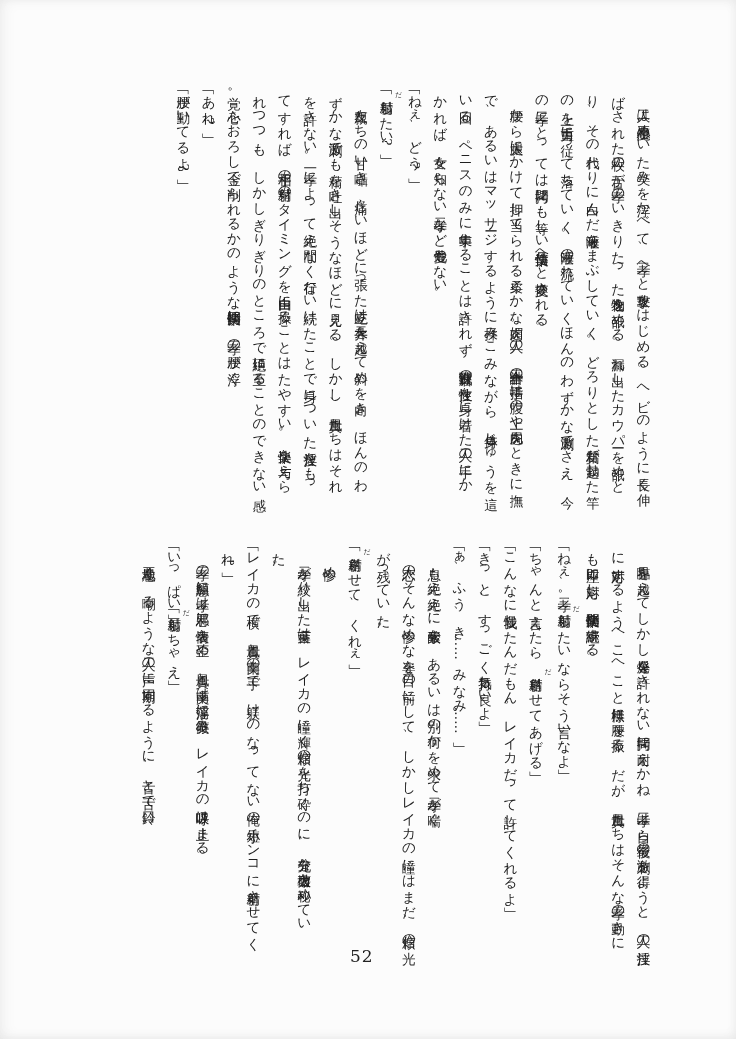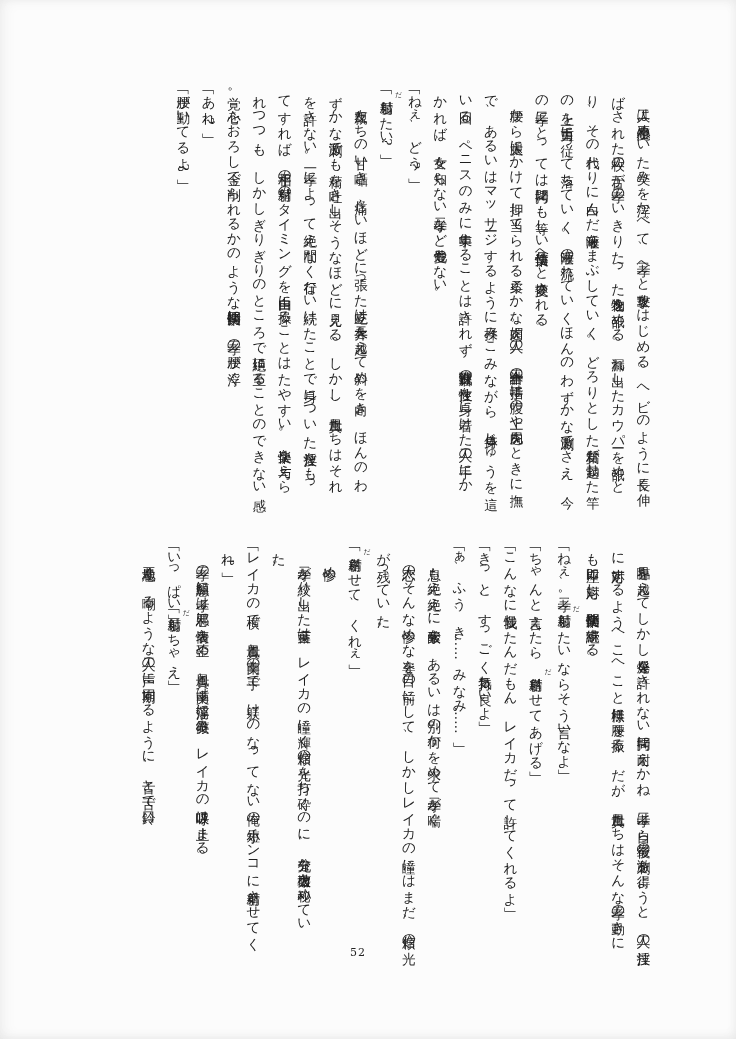--- a/index.html
+++ b/index.html
@@ -41,21 +41,21 @@
   ruby { ruby-align: center; }
   rt {
     font-size: 0.5em;
     line-height: 1;
     letter-spacing: 0;
   }
   .page-number {
     position: absolute;
     top: 946px;
     left: 350px;
-    font-size: 11px;
+    font-size: 17px;
     letter-spacing: 1px;
     color: #222222;
   }
 </style>
 </head>
 <body>
 
 <div class="page" style="background: rgb(252, 252, 252); color: rgb(31, 31, 31);">
   <div class="tier" id="tier-upper">
       <p>　二人は小悪魔めいた笑みを浮かべて、孝二へと攻撃をはじめる。ヘビのように長く伸ばされた二枚の舌が孝二のいきりたった逸物を舐める。漏れ出したカウパーを舐めとり、その代わりに白んだ唾液をまぶしていく。どろりとした粘質が勃起した竿の上を重力に従って落ちていく。唾液の流れていくほんのわずかな刺激でさえ、今の孝二にとっては拷問にも等しい快楽信号へと変換される。</p>

